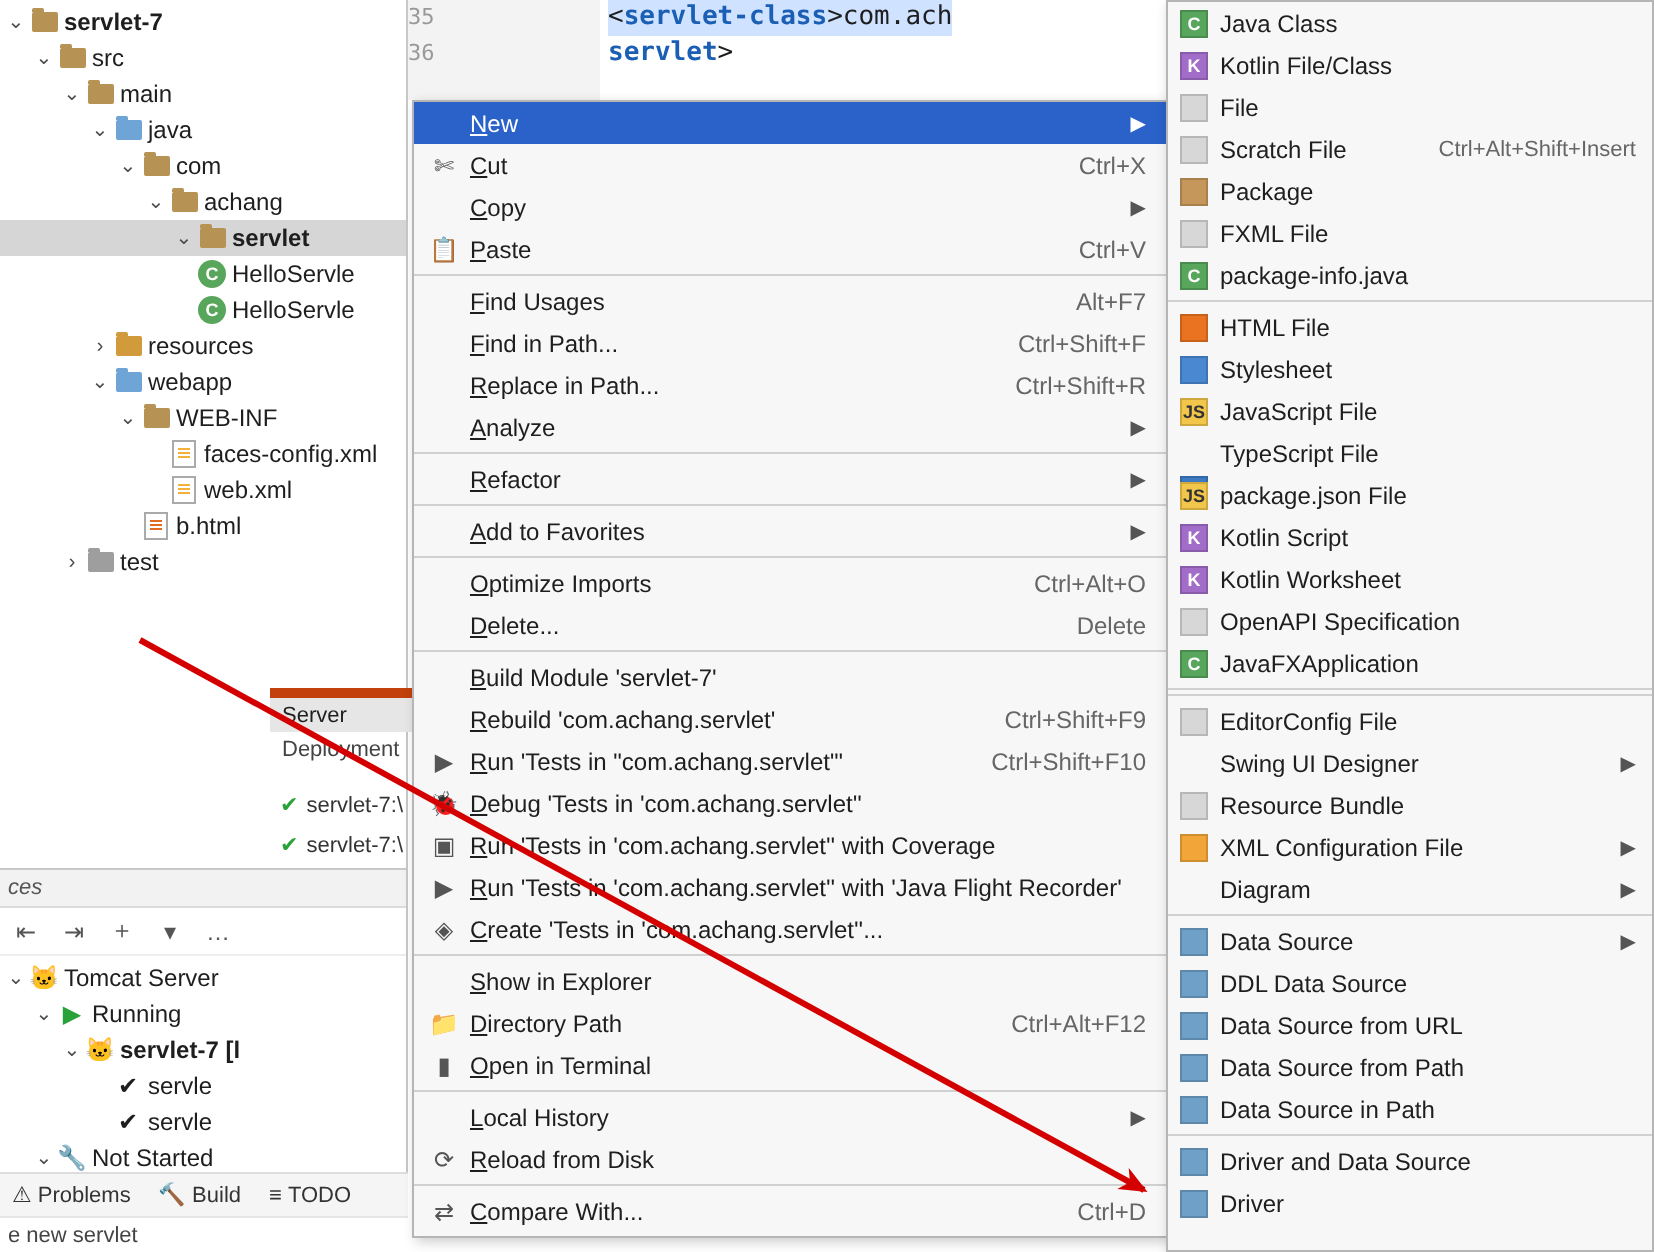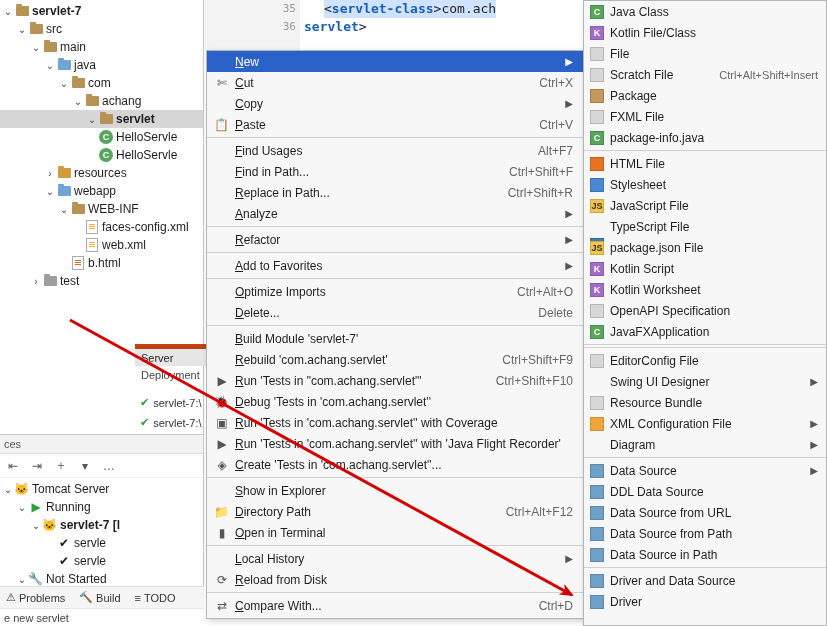--- a/index.html
+++ b/index.html
@@ -30,37 +30,37 @@
   .i-folder-gray { background:#9e9e9e; } .i-folder-gray::before{ background:#9e9e9e; }
   .i-folder-orange { background:#d19a3a; } .i-folder-orange::before{ background:#d19a3a; }
   .i-file-c { width:14px;height:14px;border-radius:50%;background:#58a55c;color:#fff;font-size:9px;display:flex;align-items:center;justify-content:center;font-weight:bold;}
   .i-file-xml { width:12px;height:14px;background:#fff;border:1px solid #aaa;position:relative;}
   .i-file-xml::after{content:"";position:absolute;left:2px;top:3px;right:2px;height:5px;background:repeating-linear-gradient(#f4b03d,#f4b03d 1px,transparent 1px,transparent 2px);}
   .i-file-html { width:12px;height:14px;background:#fff;border:1px solid #aaa;position:relative;}
   .i-file-html::after{content:"";position:absolute;left:2px;top:3px;right:2px;height:5px;background:repeating-linear-gradient(#e06c1f,#e06c1f 1px,transparent 1px,transparent 2px);}
 
   
   .panel-split { border-top: 1px solid #c8c8c8; }
-  .panel-head { height: 19px; background:#f2f2f2; display:flex; align-items:center; padding:0 4px; font-size:11px; color:#555; border-bottom:1px solid #dcdcdc; }
+  .panel-head { height: 19px; background:#f2f2f2; display:flex; align-items:center; padding:0 4px; font-size:11px; color:#555; border-bottom:1px solid #dcdcdc;font-style:italic; }
   .toolbar-row { height: 24px; display:flex; align-items:center; padding:0 4px; gap:6px; border-bottom:1px solid #eee; }
   .tbtn { width:18px;height:18px;display:flex;align-items:center;justify-content:center;color:#555; }
   .serv-tree { padding:2px 0; }
 
   
   .bottom-bar { position:absolute; bottom:18px; left:0; width:204px; height:22px; display:flex; align-items:center; gap:14px; padding:0 6px; background:#f5f5f5; border-top:1px solid #ddd; font-size:11px; color:#333;}
   .bottom-bar .tab { display:flex; align-items:center; gap:3px;}
   .status-line { position:absolute; bottom:0; left:0; width:204px; height:18px; background:#fff; display:flex; align-items:center; padding:0 4px; font-size:11px; color:#444; border-top:1px solid #e6e6e6;}
 
   
   .editor { position:absolute; left:204px; top:0; width:380px; height:50px; background:#fff; font-family:Consolas,monospace; font-size:13px; }
-  .gutter { position:absolute; left:0; top:0; width:96px; height:100%; background:#f3f3f3; text-align:right; color:#999; font-size:11px; padding-right:4px;}
+  .gutter { position:absolute; left:0; top:0; width:96px; height:100%; background:#f3f3f3; color:#999; font-size:11px; padding-right:4px;}
   .gline { height:18px; line-height:18px;}
   .code { position:absolute; left:100px; top:0; height:100%; }
   .cline { height:18px; line-height:18px; white-space:nowrap;}
-  .hl { background:#cfe2ff;margin-left:20px;}
+  .hl { background:#cfe2ff;}
   .tag-punc{ color:#1e1e1e;} .tag-name{ color:#1a5fb4; font-weight:bold;} .tag-text{ color:#1e1e1e;}
 
   
   .ctxmenu { position:absolute; left:206px; top:50px; width:378px; background:#f7f7f7; border:1px solid #b5b5b5; box-shadow:2px 2px 6px rgba(0,0,0,.2); padding:0 0 2px 0; z-index:10;}
   .ctxmenu .mi { height:21px; display:flex; align-items:center; padding:0 10px 0 6px; }
   .ctxmenu .mi .mic { width:18px; display:flex; align-items:center; justify-content:center; color:#555;}
   .ctxmenu .mi .mil { flex:1; padding-left:4px;}
   .ctxmenu .mi .mis { color:#666; font-size:12px;}
   .ctxmenu .mi .arrow-r { color:#555; font-size:10px; margin-left:6px;}
   .ctxmenu .mi.sel { background:#2a62c9; color:#fff;}

